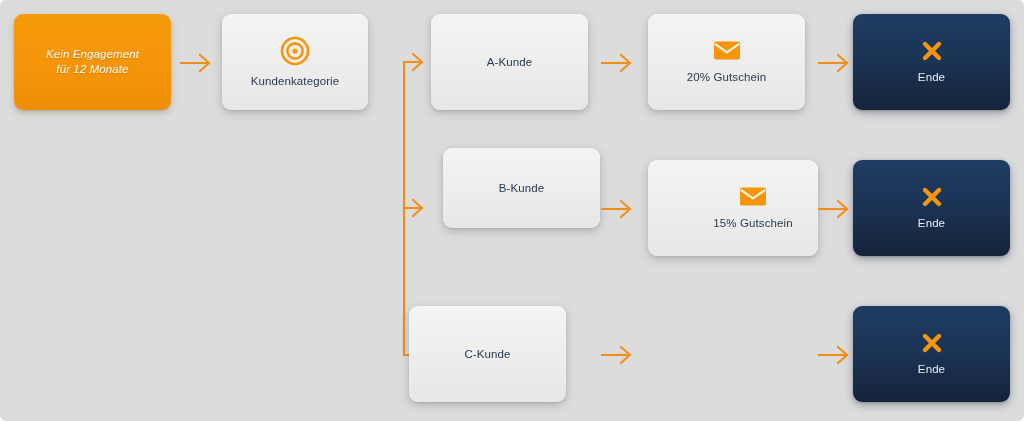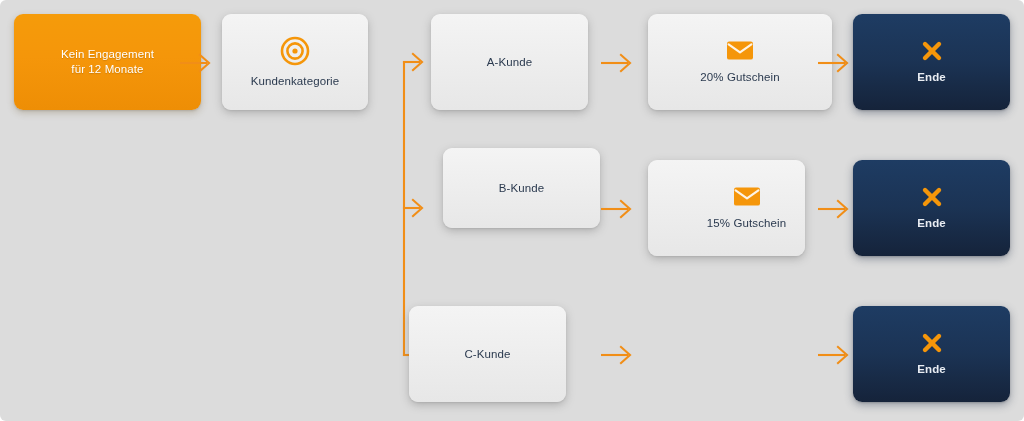--- a/index.html
+++ b/index.html
@@ -41,40 +41,39 @@
   .node.card{
     background:linear-gradient(180deg,#f4f4f4 0%,#ededed 55%,#e7e7e7 100%);
     box-shadow:0 3px 8px rgba(110,110,110,.40), 0 1px 2px rgba(0,0,0,.08);
   }
   .node.card .label{color:#2b3a4f;}
 
   
   .node.end{
     background:linear-gradient(180deg,#1e3c63 0%,#1b3354 50%,#15233a 100%);
     box-shadow:0 3px 8px rgba(60,70,90,.45), 0 1px 2px rgba(0,0,0,.18);
-    font-weight:bold;
   }
   .node.end .label{color:#e9edf3;}
 
   
   .icon{display:block;}
   .icon-target{margin-bottom:8px;}
   .icon-mail{margin-bottom:9px;}
   .icon-x{margin-bottom:7px;}
 
   
   .arrow{position:absolute;}
   .branch{position:absolute;}
 </style>
 </head>
 <body>
 
 <div id="canvas">
 
-  <div class="node start" style="left:14px;top:14px;width:187px;height:96px;">
+  <div class="node start" style="left:14px;top:14px;width:157px;height:96px;font-style:italic;">
     <span class="label">Kein Engagement
 für 12 Monate</span>
   </div>
 
   <svg class="arrow" style="left:180px;top:50px;" width="34" height="26" viewBox="0 0 34 26">
     <g fill="none" stroke="#f18e17" stroke-width="2.1" stroke-linecap="square">
       <line x1="1" y1="13" x2="26" y2="13"></line>
       <polyline points="20,5 29,13 20,21" stroke-linejoin="miter"></polyline>
     </g>
   </svg>
@@ -108,21 +107,21 @@
     <span class="label">A-Kunde</span>
   </div>
 
   <svg class="arrow" style="left:601px;top:50px;" width="34" height="26" viewBox="0 0 34 26">
     <g fill="none" stroke="#f18e17" stroke-width="2.1" stroke-linecap="square">
       <line x1="1" y1="13" x2="26" y2="13"></line>
       <polyline points="20,5 29,13 20,21"></polyline>
     </g>
   </svg>
 
-  <div class="node card" style="left:648px;top:14px;width:184px;height:96px;">
+  <div class="node card" style="left:648px;top:14px;width:157px;height:96px;">
     <svg class="icon icon-mail" width="28" height="21" viewBox="0 0 28 21">
       <rect x="1" y="1.6" width="26" height="18" rx="2.2" fill="#f5960a"></rect>
       <path d="M2.6 4.4 L14 12.4 L25.4 4.4" fill="none" stroke="#fdf4e6" stroke-width="2.2" stroke-linejoin="round" stroke-linecap="round"></path>
     </svg>
     <span class="label">20% Gutschein</span>
   </div>
 
   <svg class="arrow" style="left:818px;top:50px;" width="34" height="26" viewBox="0 0 34 26">
     <g fill="none" stroke="#f18e17" stroke-width="2.1" stroke-linecap="square">
       <line x1="1" y1="13" x2="26" y2="13"></line>
@@ -144,21 +143,21 @@
     <span class="label">B-Kunde</span>
   </div>
 
   <svg class="arrow" style="left:601px;top:196px;" width="34" height="26" viewBox="0 0 34 26">
     <g fill="none" stroke="#f18e17" stroke-width="2.1" stroke-linecap="square">
       <line x1="1" y1="13" x2="26" y2="13"></line>
       <polyline points="20,5 29,13 20,21"></polyline>
     </g>
   </svg>
 
-  <div class="node card" style="left:648px;top:160px;width:157px;height:96px;padding-left:40px;">
+  <div class="node card" style="left:648px;top:160px;width:170px;height:96px;padding-left:40px;">
     <svg class="icon icon-mail" width="28" height="21" viewBox="0 0 28 21">
       <rect x="1" y="1.6" width="26" height="18" rx="2.2" fill="#f5960a"></rect>
       <path d="M2.6 4.4 L14 12.4 L25.4 4.4" fill="none" stroke="#fdf4e6" stroke-width="2.2" stroke-linejoin="round" stroke-linecap="round"></path>
     </svg>
     <span class="label">15% Gutschein</span>
   </div>
 
   <svg class="arrow" style="left:818px;top:196px;" width="34" height="26" viewBox="0 0 34 26">
     <g fill="none" stroke="#f18e17" stroke-width="2.1" stroke-linecap="square">
       <line x1="1" y1="13" x2="26" y2="13"></line>

